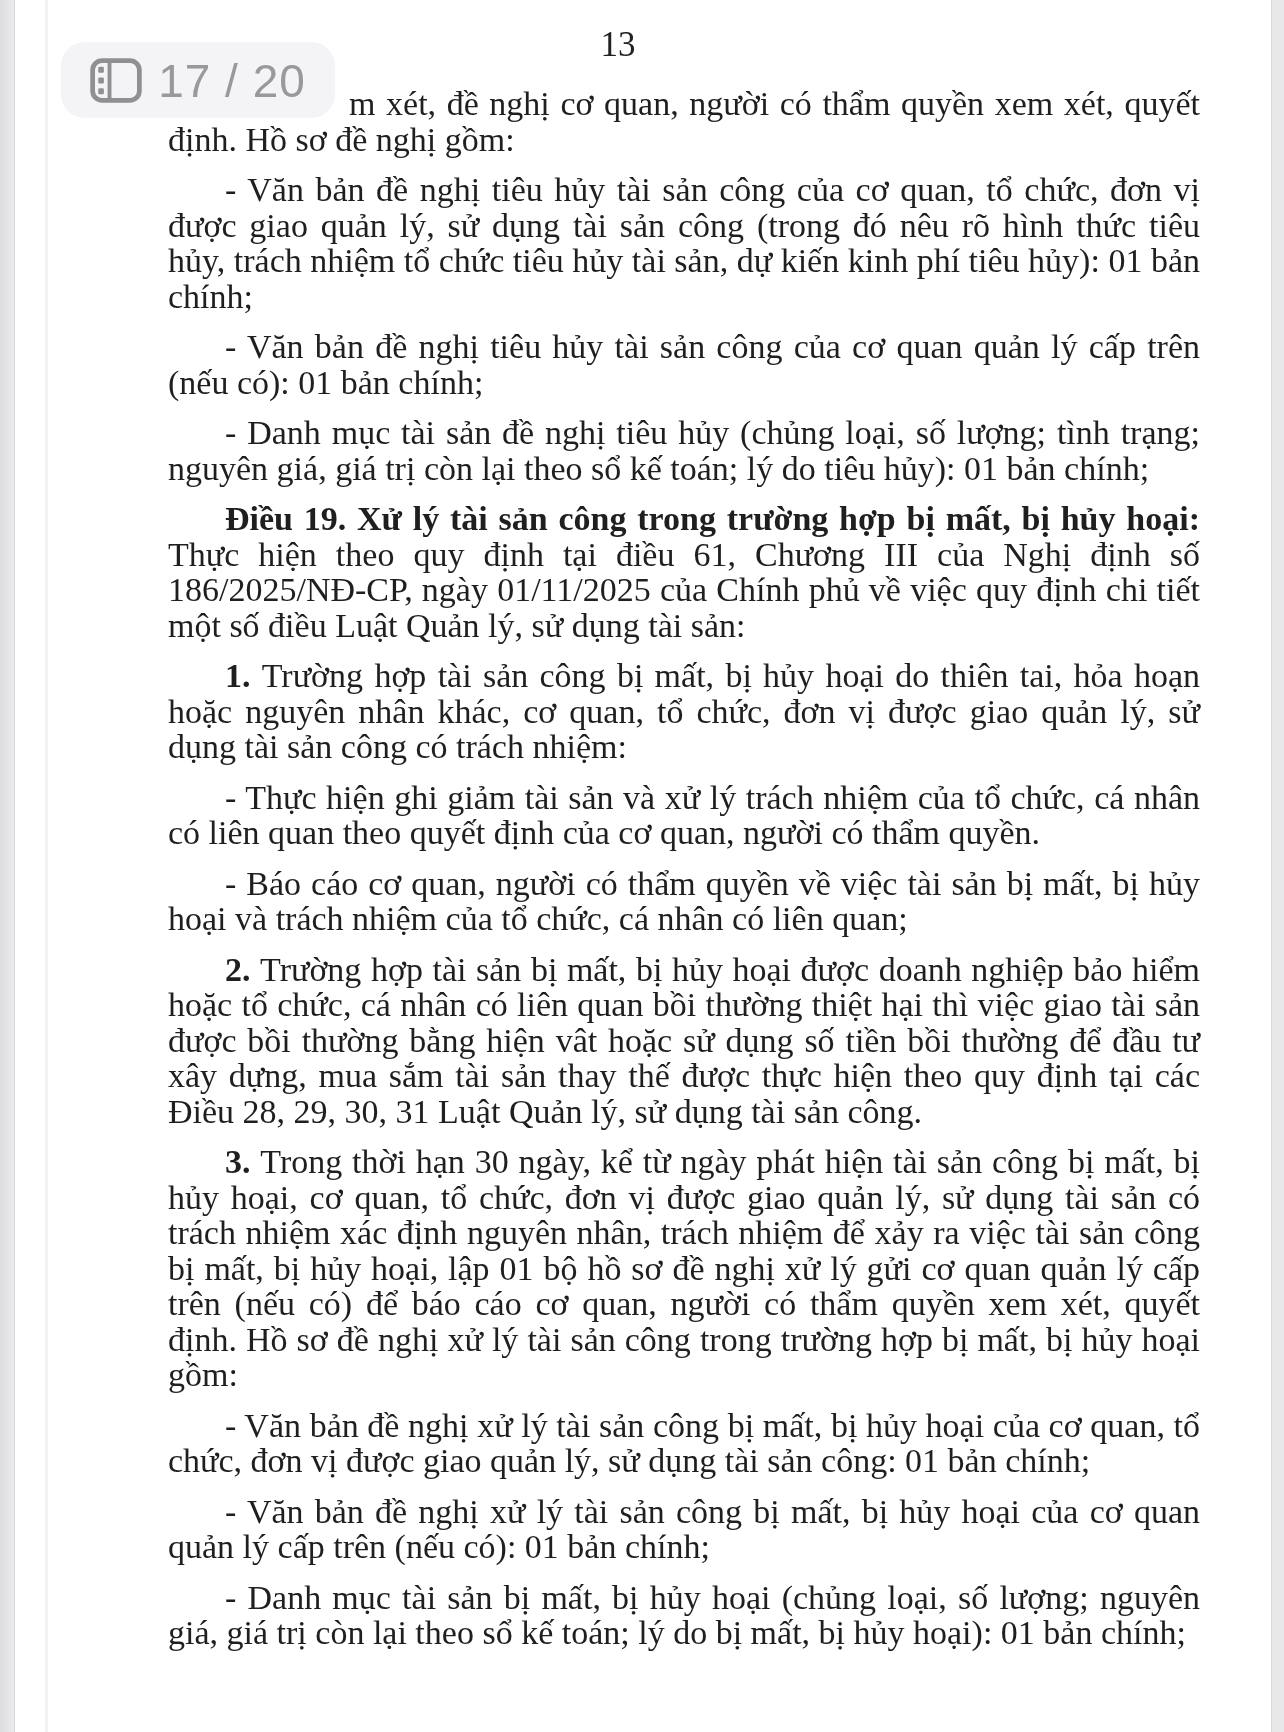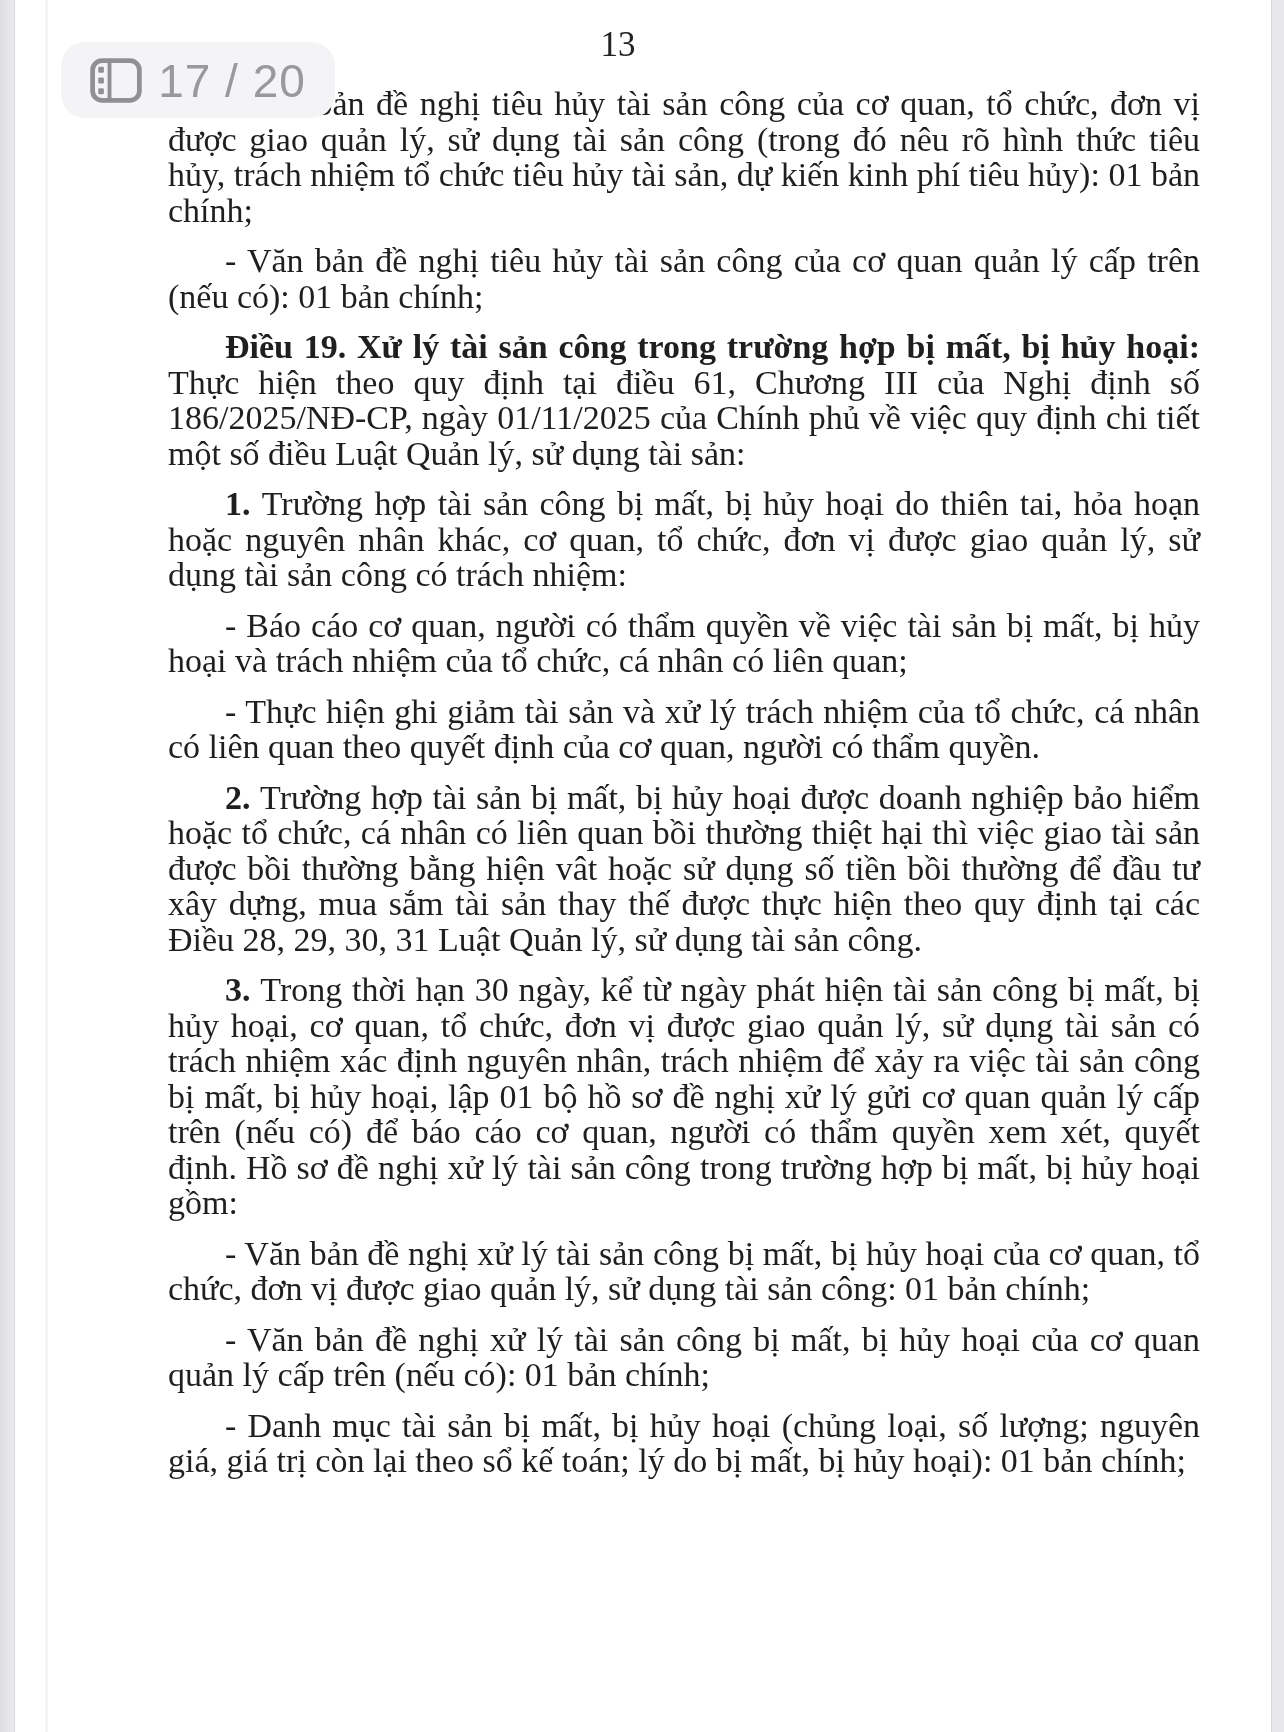--- a/index.html
+++ b/index.html
@@ -77,26 +77,28 @@
 </head>
 <body style="--badge-bg: #f4f4f6; --badge-fg: #98989d;">
 
 <div class="edge-left"></div>
 <div class="edge-right"></div>
 <div class="fold-line"></div>
 
 <div class="folio">13</div>
 
 <div class="doc-body" id="doc-body">
+    <p class="para continuation"><span class="run-regular">m xét, đề nghị cơ quan, người có thẩm quyền xem xét, quyết định. Hồ sơ đề nghị gồm:</span></p>
     <p class="para"><span class="run-regular">- Văn bản đề nghị tiêu hủy tài sản công của cơ quan, tổ chức, đơn vị được giao quản lý, sử dụng tài sản công </span><span class="run-italic">(trong đó nêu rõ hình thức tiêu hủy, trách nhiệm tổ chức tiêu hủy tài sản, dự kiến kinh phí tiêu hủy)</span><span class="run-regular">: 01 bản chính;</span></p>
     <p class="para"><span class="run-regular">- Văn bản đề nghị tiêu hủy tài sản công của cơ quan quản lý cấp trên </span><span class="run-italic">(nếu có)</span><span class="run-regular">: 01 bản chính;</span></p>
+    <p class="para"><span class="run-regular">- Danh mục tài sản đề nghị tiêu hủy </span><span class="run-italic">(chủng loại, số lượng; tình trạng; nguyên giá, giá trị còn lại theo sổ kế toán; lý do tiêu hủy)</span><span class="run-regular">: 01 bản chính;</span></p>
     <p class="para"><span class="run-bold">Điều 19. Xử lý tài sản công trong trường hợp bị mất, bị hủy hoại: </span><span class="run-regular">Thực hiện theo quy định tại điều 61, Chương III của Nghị định số 186/2025/NĐ-CP, ngày 01/11/2025 của Chính phủ về việc quy định chi tiết một số điều Luật Quản lý, sử dụng tài sản:</span></p>
     <p class="para"><span class="run-bold">1. </span><span class="run-regular">Trường hợp tài sản công bị mất, bị hủy hoại do thiên tai, hỏa hoạn hoặc nguyên nhân khác, cơ quan, tổ chức, đơn vị được giao quản lý, sử dụng tài sản công có trách nhiệm:</span></p>
+    <p class="para"><span class="run-regular">- Thực hiện ghi giảm tài sản và xử lý trách nhiệm của tổ chức, cá nhân có liên quan theo quyết định của cơ quan, người có thẩm quyền.</span></p>
     <p class="para"><span class="run-regular">- Báo cáo cơ quan, người có thẩm quyền về việc tài sản bị mất, bị hủy hoại và trách nhiệm của tổ chức, cá nhân có liên quan;</span></p>
-    <p class="para"><span class="run-regular">- Thực hiện ghi giảm tài sản và xử lý trách nhiệm của tổ chức, cá nhân có liên quan theo quyết định của cơ quan, người có thẩm quyền.</span></p>
     <p class="para"><span class="run-bold">2. </span><span class="run-regular">Trường hợp tài sản bị mất, bị hủy hoại được doanh nghiệp bảo hiểm hoặc tổ chức, cá nhân có liên quan bồi thường thiệt hại thì việc giao tài sản được bồi thường bằng hiện vât hoặc sử dụng số tiền bồi thường để đầu tư xây dựng, mua sắm tài sản thay thế được thực hiện theo quy định tại các Điều 28, 29, 30, 31 Luật Quản lý, sử dụng tài sản công.</span></p>
     <p class="para"><span class="run-bold">3. </span><span class="run-regular">Trong thời hạn 30 ngày, kể từ ngày phát hiện tài sản công bị mất, bị hủy hoại, cơ quan, tổ chức, đơn vị được giao quản lý, sử dụng tài sản có trách nhiệm xác định nguyên nhân, trách nhiệm để xảy ra việc tài sản công bị mất, bị hủy hoại, lập 01 bộ hồ sơ đề nghị xử lý gửi cơ quan quản lý cấp trên </span><span class="run-italic">(nếu có)</span><span class="run-regular"> để báo cáo cơ quan, người có thẩm quyền xem xét, quyết định. Hồ sơ đề nghị xử lý tài sản công trong trường hợp bị mất, bị hủy hoại gồm:</span></p>
     <p class="para"><span class="run-regular">- Văn bản đề nghị xử lý tài sản công bị mất, bị hủy hoại của cơ quan, tổ chức, đơn vị được giao quản lý, sử dụng tài sản công: 01 bản chính;</span></p>
     <p class="para"><span class="run-regular">- Văn bản đề nghị xử lý tài sản công bị mất, bị hủy hoại của cơ quan quản lý cấp trên </span><span class="run-italic">(nếu có):</span><span class="run-regular"> 01 bản chính;</span></p>
     <p class="para"><span class="run-regular">- Danh mục tài sản bị mất, bị hủy hoại </span><span class="run-italic">(chủng loại, số lượng; nguyên giá, giá trị còn lại theo sổ kế toán; lý do bị mất, bị hủy hoại)</span><span class="run-regular">: 01 bản chính;</span></p>
   </div>
 
 <div class="page-pill">
   <span>
     <svg width="52" height="45" viewBox="0 0 60 52" fill="none" xmlns="http://www.w3.org/2000/svg">

